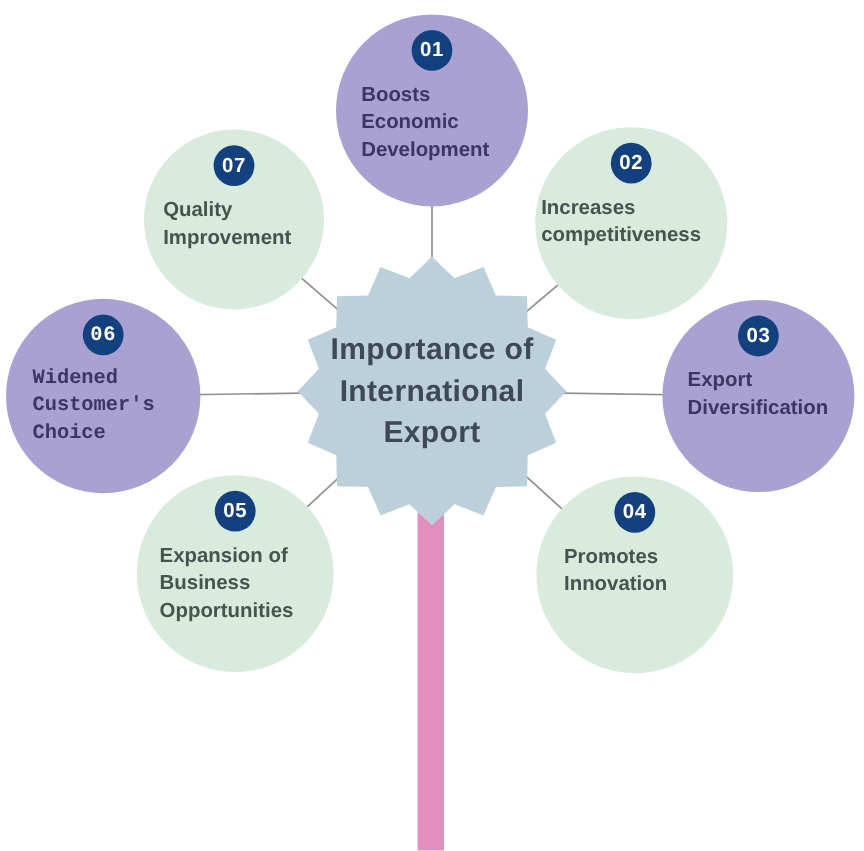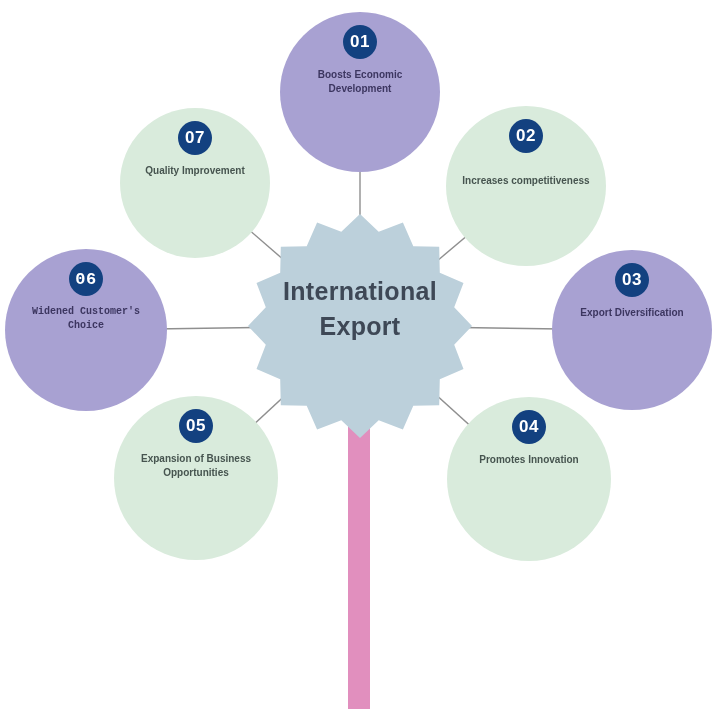--- a/index.html
+++ b/index.html
@@ -66,31 +66,30 @@
     color: #ffffff;
     font-size: 17px;
     font-weight: bold;
     display: flex;
     align-items: center;
     justify-content: center;
     margin-bottom: 9px;
     letter-spacing: 0.5px;
   }
   .node-label {
-    text-align: center;
-    font-size: 10px;
+    font-size: 17px;
     font-weight: 600;
     line-height: 1.35;
     max-width: 118px;
   }
   .node.purple .node-label { color: #3c3660; }
   .node.green  .node-label { color: #46544f; }
 
   .pos-01 { left: 280px; top: 12px;  width: 160px; height: 160px; }
-  .pos-02 { left: 446px; top: 106px; width: 160px; height: 160px; gap: 12px; }
+  .pos-02 { left: 446px; top: 106px; width: 160px; height: 160px; }
   .pos-03 { left: 552px; top: 250px; width: 160px; height: 160px; }
   .pos-04 { left: 447px; top: 397px; width: 164px; height: 164px; }
   .pos-05 { left: 114px; top: 396px; width: 164px; height: 164px; }
   .pos-06 { left: 5px;   top: 249px; width: 162px; height: 162px; font-family: Liberation Mono, monospace; }
   .pos-07 { left: 120px; top: 108px; width: 150px; height: 150px; }
 
   .pos-02 .node-label { max-width: 150px; }
   .pos-05 .node-label { max-width: 126px; }
 </style>
 </head>
@@ -108,20 +107,21 @@
     <line class="connector" x1="195" y1="183" x2="360" y2="326"></line>
   </svg>
 
   <div class="stem"></div>
 
   <svg class="layer starwrap" viewBox="0 0 720 709">
     <polygon class="star" points="360,214 378.7,231.8 402.9,222.5 413.3,246.2 439.2,246.8 439.8,272.7 463.5,283.1 454.2,307.3 472,326 454.2,344.7 463.5,368.9 439.8,379.3 439.2,405.2 413.3,405.8 402.9,429.5 378.7,420.2 360,438 341.3,420.2 317.1,429.5 306.7,405.8 280.8,405.2 280.2,379.3 256.5,368.9 265.8,344.7 248,326 265.8,307.3 256.5,283.1 280.2,272.7 280.8,246.8 306.7,246.2 317.1,222.5 341.3,231.8"></polygon>
   </svg>
 
   <div class="center-title">
+    <div>Importance of</div>
     <div>International</div>
     <div>Export</div>
   </div>
 
   <div class="node purple pos-01">
     <div class="badge">01</div>
     <div class="node-label">Boosts Economic Development</div>
   </div>
 
   <div class="node green pos-02">

